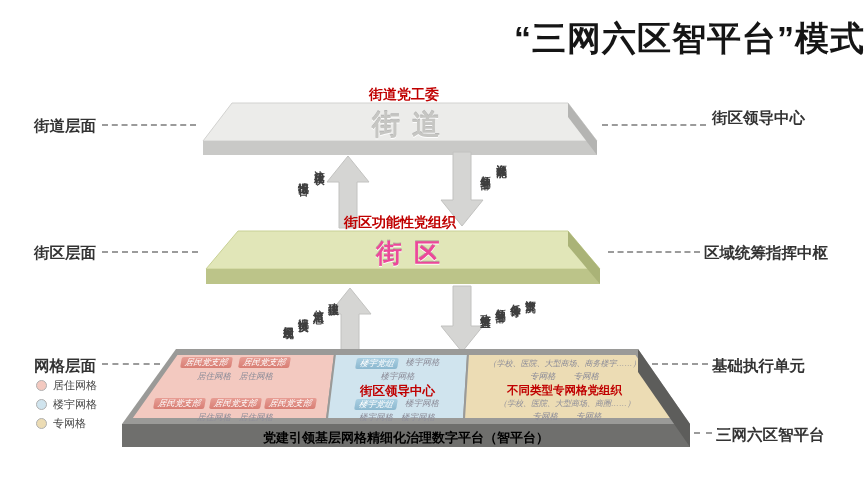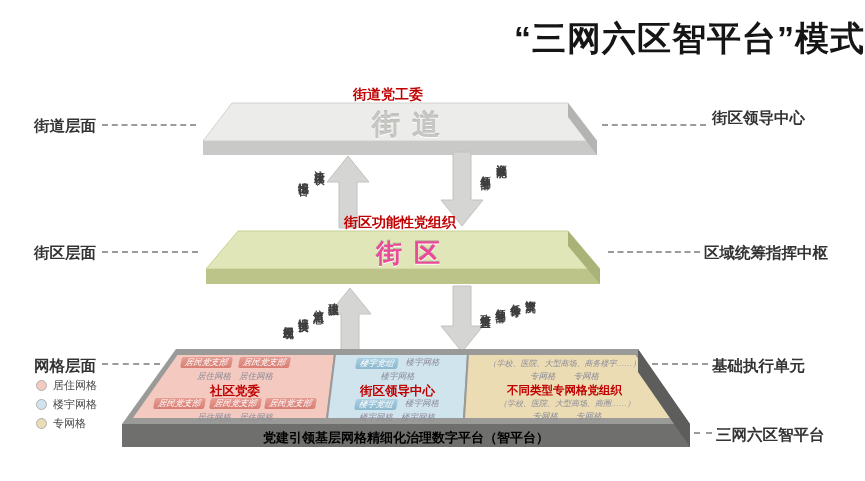--- a/index.html
+++ b/index.html
@@ -77,21 +77,21 @@
     <polygon points="176,349 638,349 690,424 122,424" fill="#9a9a98"></polygon>
     <polygon points="177,354 335,354 327,419 131,419" fill="#f3c9c0" stroke="#9a9a98" stroke-width="2"></polygon>
     <polygon points="335,354 468,354 464,419 327,419" fill="#d0e4ee" stroke="#9a9a98" stroke-width="2"></polygon>
     <polygon points="468,354 636,354 681,419 464,419" fill="#ecdcb4" stroke="#9a9a98" stroke-width="2"></polygon>
     <polygon points="122,424 690,424 690,447 122,447" fill="#6f6f6d"></polygon>
     <polygon points="638,349 690,424 690,447 638,372" fill="#5d5d5b"></polygon>
   </svg>
 
   <div class="abs title">“三网六区智平台”模式</div>
 
-  <div class="abs org-label" style="left:288px;top:86px;width:200px">街道党工委</div>
+  <div class="abs org-label" style="left:304px;top:86px;width:200px">街道党工委</div>
   <div class="abs watermark wm-street" style="left:280px;top:106px;width:240px">街道</div>
   <div class="abs side-label" style="left:34px;top:116px">街道层面</div>
   <div class="abs dash" style="left:102px;top:124px;width:94px"></div>
   <div class="abs dash" style="left:602px;top:124px;width:104px"></div>
   <div class="abs side-label" style="left:712px;top:108px">街区领导中心</div>
 
   <div class="vcols" style="left:297px;top:162px">
     <span class="vtext" style="margin-top:12px">情况报告</span>
     <span class="vtext">决策建议</span>
   </div>
@@ -143,23 +143,20 @@
   </div>
 
   <div class="row" style="left:140px;top:357px;width:190px">
     <span class="chip chip-pink">居民党支部</span>
     <span class="chip chip-pink">居民党支部</span>
   </div>
   <div class="row" style="left:140px;top:371px;width:190px">
     <span class="gridtext">居住网格</span>
     <span class="gridtext">居住网格</span>
   </div>
-  <div class="row" style="left:140px;top:383px;width:190px">
-    <span class="region-label">社区党委</span>
-  </div>
   <div class="row" style="left:136px;top:398px;width:198px;gap:5px">
     <span class="chip chip-pink">居民党支部</span>
     <span class="chip chip-pink">居民党支部</span>
     <span class="chip chip-pink">居民党支部</span>
   </div>
   <div class="row" style="left:136px;top:412px;width:198px">
     <span class="gridtext">居住网格</span>
     <span class="gridtext">居住网格</span>
   </div>
 

